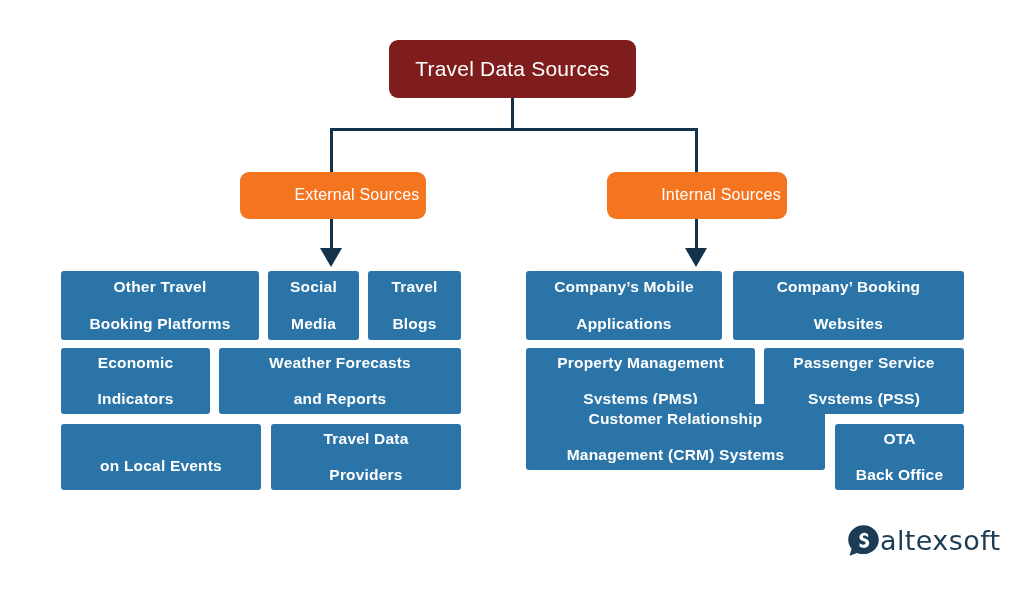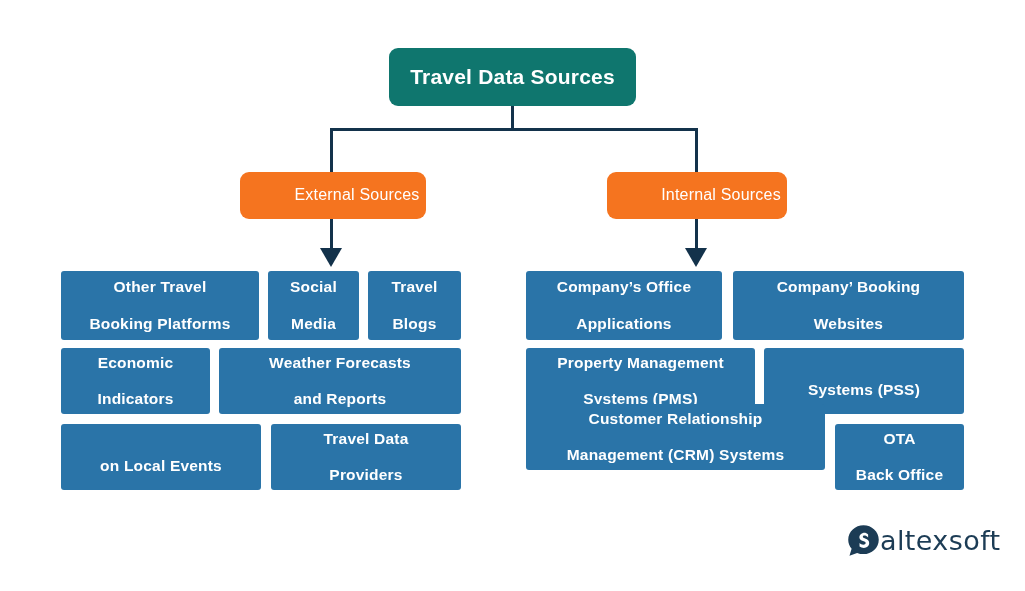--- a/index.html
+++ b/index.html
@@ -43,25 +43,24 @@
     color: #ffffff;
     line-height: 1.18;
     letter-spacing: 0.2px;
   }
   .node span {
     display: block;
     width: 100%;
   }
 
   .node-root {
-    background: #0f766e;
+    background: #7f1d1d;
     border-radius: 9px;
     font-size: 21px;
-    font-weight: 700;
-    margin-top: 8px;
+    font-weight: 400;
   }
 
   .node-branch {
     background: #f5741f;
     border-radius: 9px;
     font-size: 16px;
     font-weight: 400;
     padding-left: 48px;
   }
 
@@ -163,42 +162,42 @@
 
   <div class="node node-leaf" style="left:271px; top:424px; width:190px; height:66px;">
     <span>
       <span>Travel Data</span><br>
       <span>Providers</span>
     </span>
   </div>
 
   <div class="node node-leaf" style="left:526px; top:271px; width:196px; height:69px;">
     <span>
-      <span>Company’s Office</span><br>
+      <span>Company’s Mobile</span><br>
       <span>Applications</span>
     </span>
   </div>
 
   <div class="node node-leaf" style="left:733px; top:271px; width:231px; height:69px;">
     <span>
       <span>Company’ Booking</span><br>
       <span>Websites</span>
     </span>
   </div>
 
   <div class="node node-leaf" style="left:526px; top:348px; width:229px; height:66px;">
     <span>
       <span>Property Management</span><br>
       <span>Systems (PMS)</span>
     </span>
   </div>
 
   <div class="node node-leaf" style="left:764px; top:348px; width:200px; height:66px;">
     <span>
-      <br>
+      <span>Passenger Service</span><br>
       <span>Systems (PSS)</span>
     </span>
   </div>
 
   <div class="node node-leaf" style="left:526px; top:404px; width:299px; height:66px;">
     <span>
       <span>Customer Relationship</span><br>
       <span>Management (CRM) Systems</span>
     </span>
   </div>

